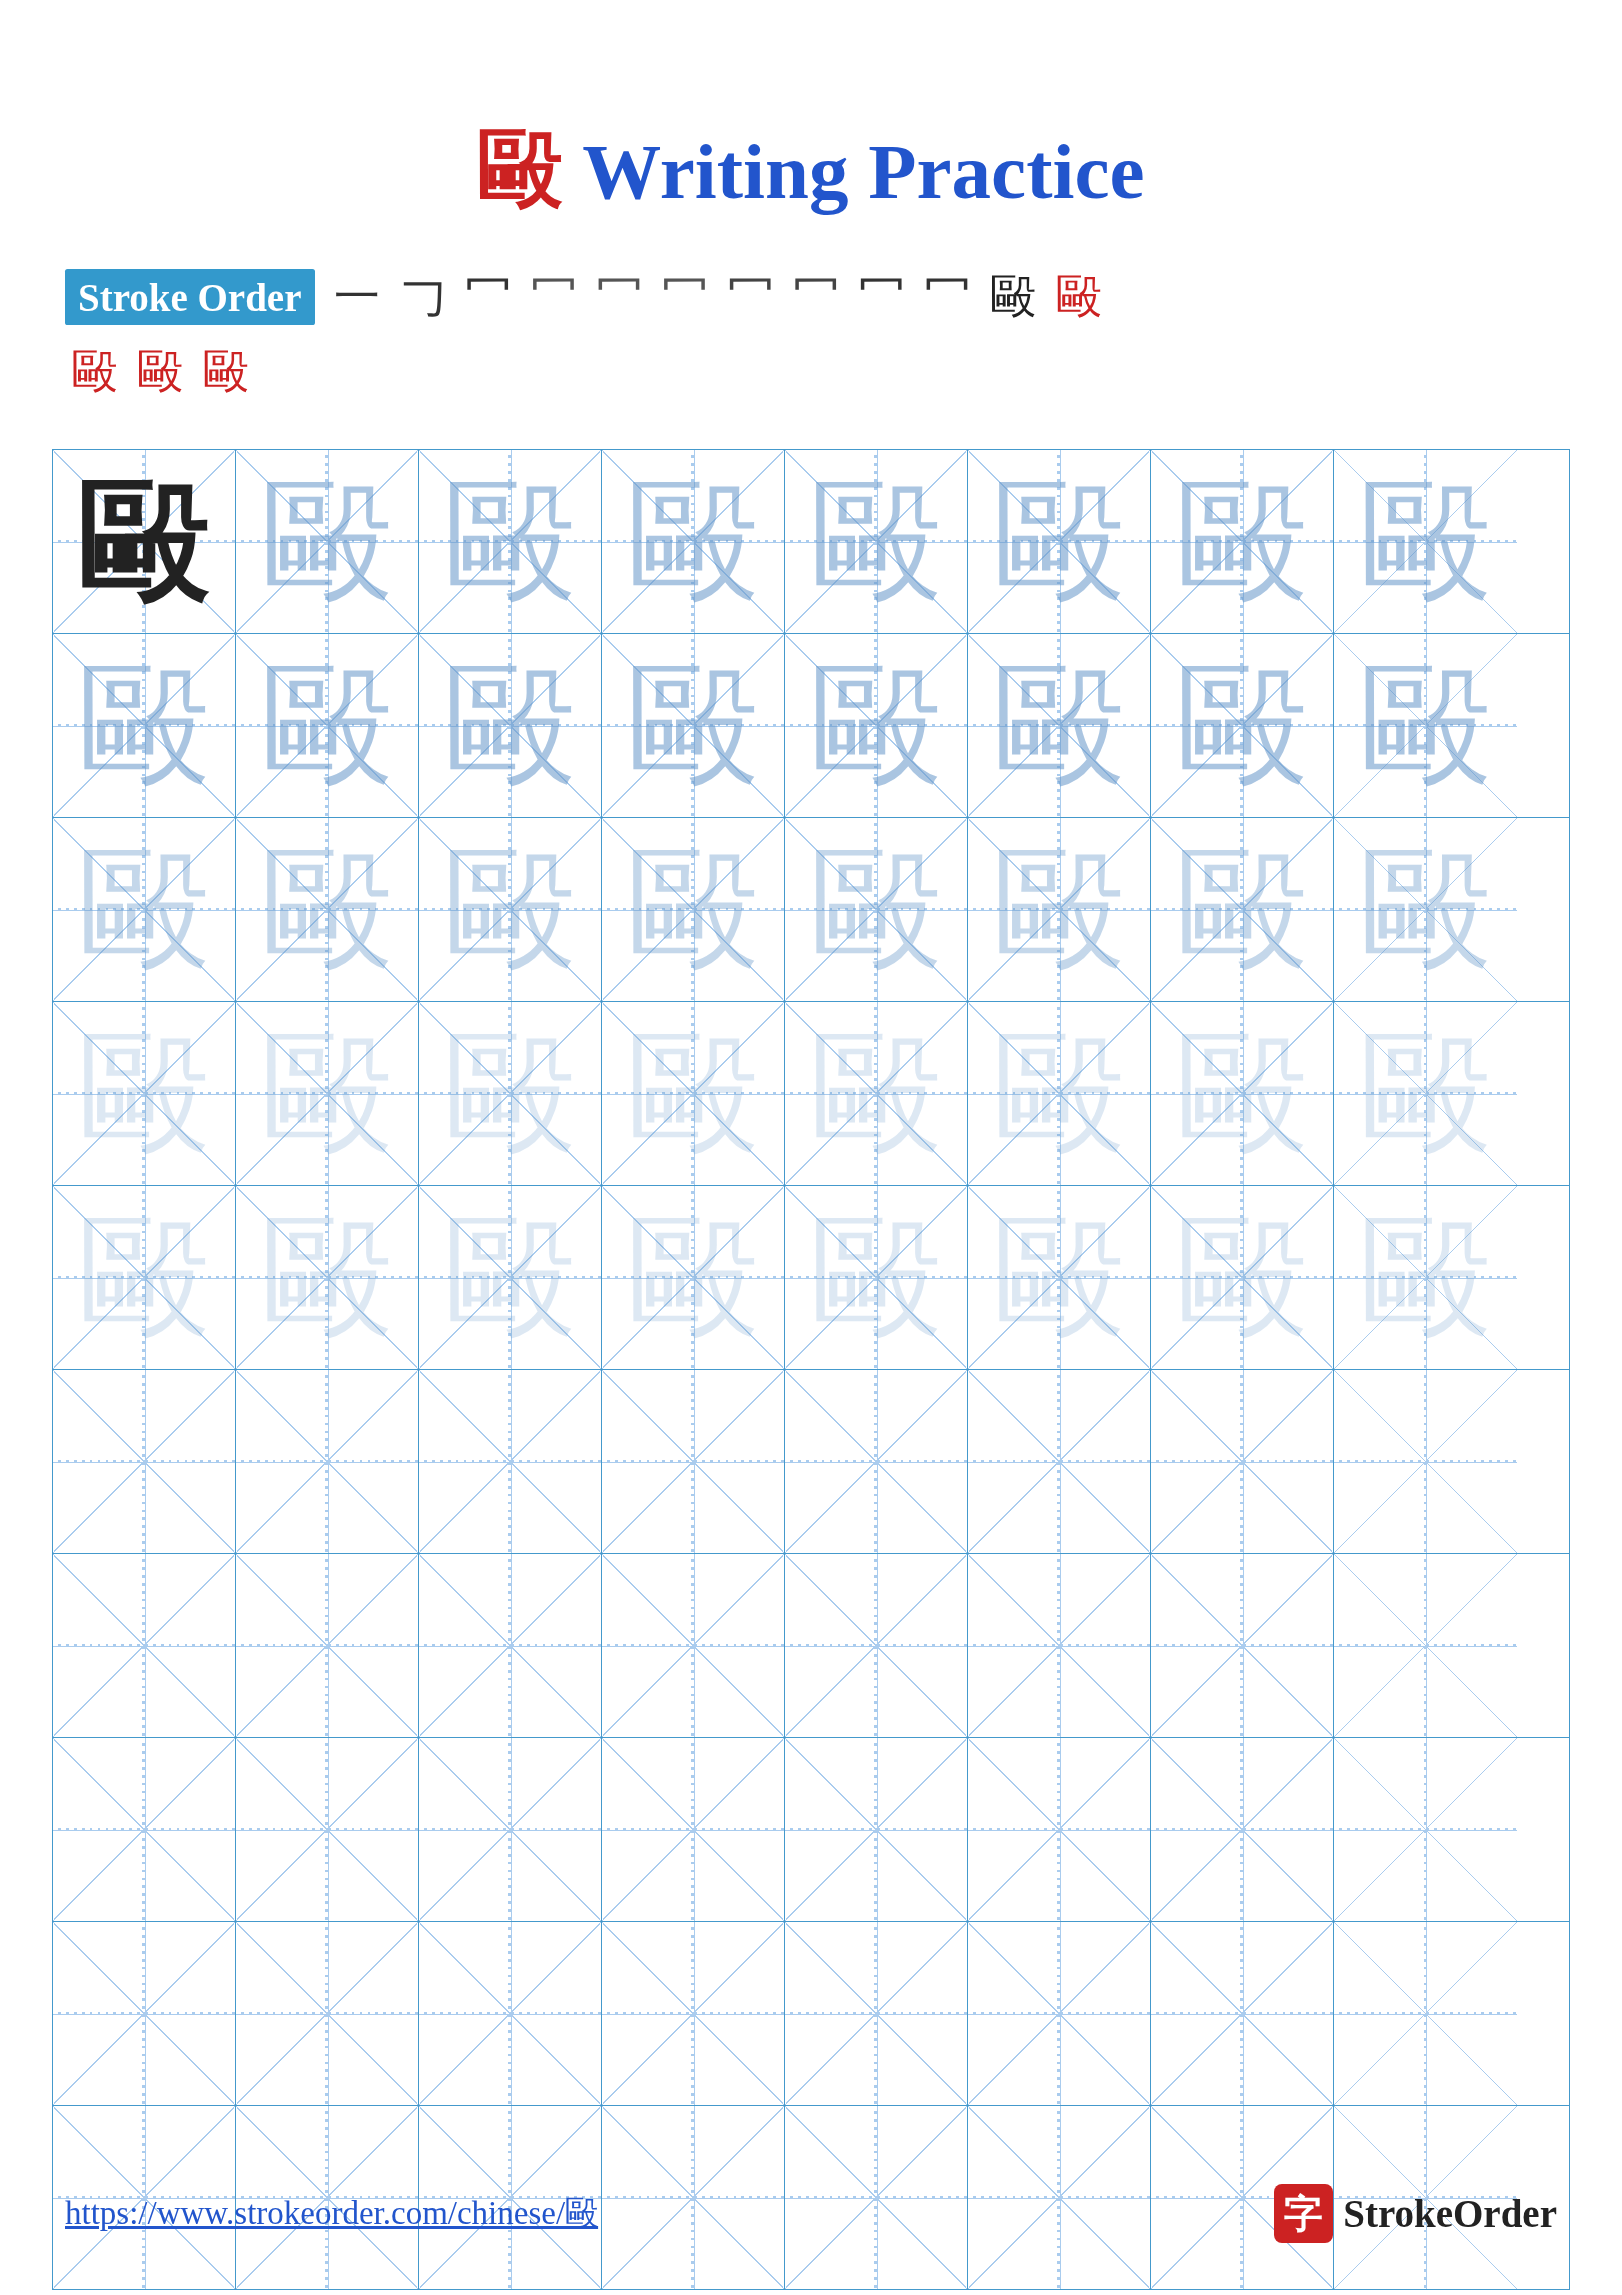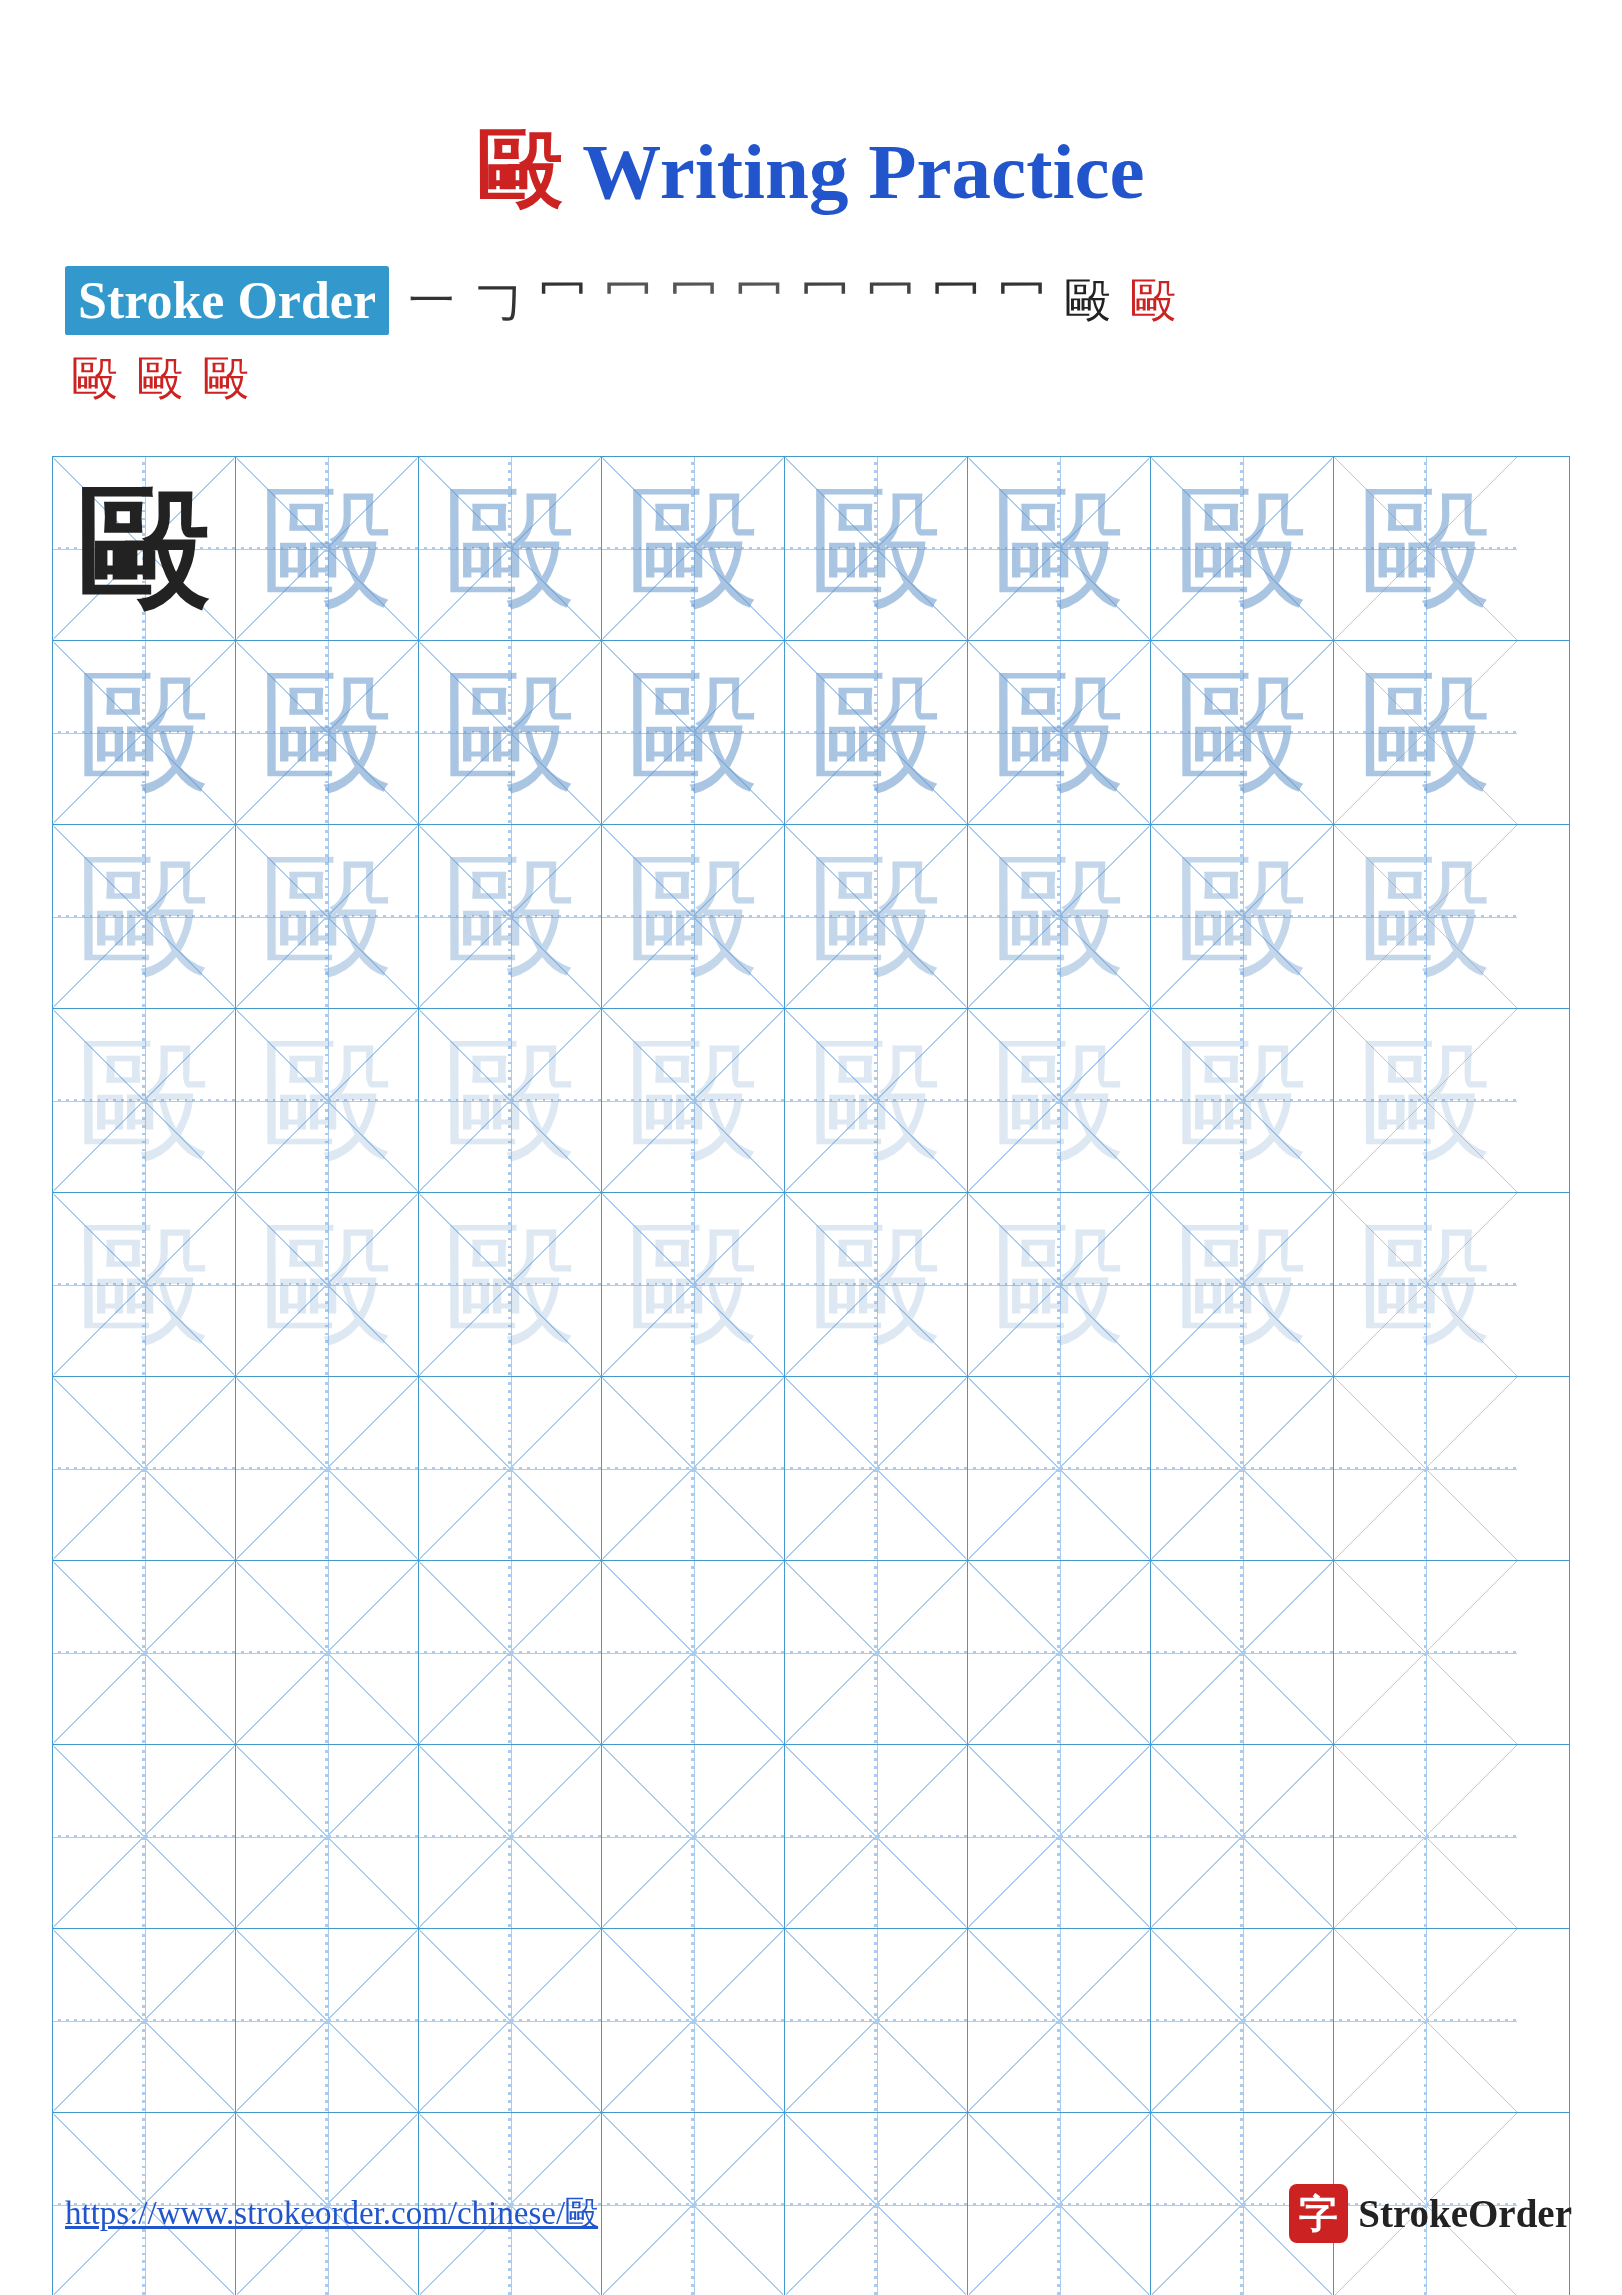--- a/index.html
+++ b/index.html
@@ -37,21 +37,21 @@
     .stroke-order-row {
       display: flex;
       align-items: center;
       gap: 19.6px;
       flex-wrap: wrap;
       margin-bottom: 13px;
     }
     .stroke-order-label {
       background: #3399cc;
       color: #fff;
-      font-size: 52px;
+      font-size: 39px;
       font-weight: bold;
       padding: 5.2px 13px;
       border-radius: 2.6px;
       white-space: nowrap;
     }
     .stroke-char {
       font-size: 46px;
       color: #333;
     }
     .stroke-char-red {
@@ -155,21 +155,21 @@
     }
     .char-light3 {
       color: rgba(100,150,200,0.22);
     }
 
     
     .footer {
       position: absolute;
       bottom: 52px;
       left: 65px;
-      right: 50px;
+      right: 65px;
       display: flex;
       align-items: center;
       justify-content: space-between;
     }
     .footer-url {
       font-size: 33px;
       color: #2255cc;
       text-decoration: underline;
     }
     .footer-brand {

